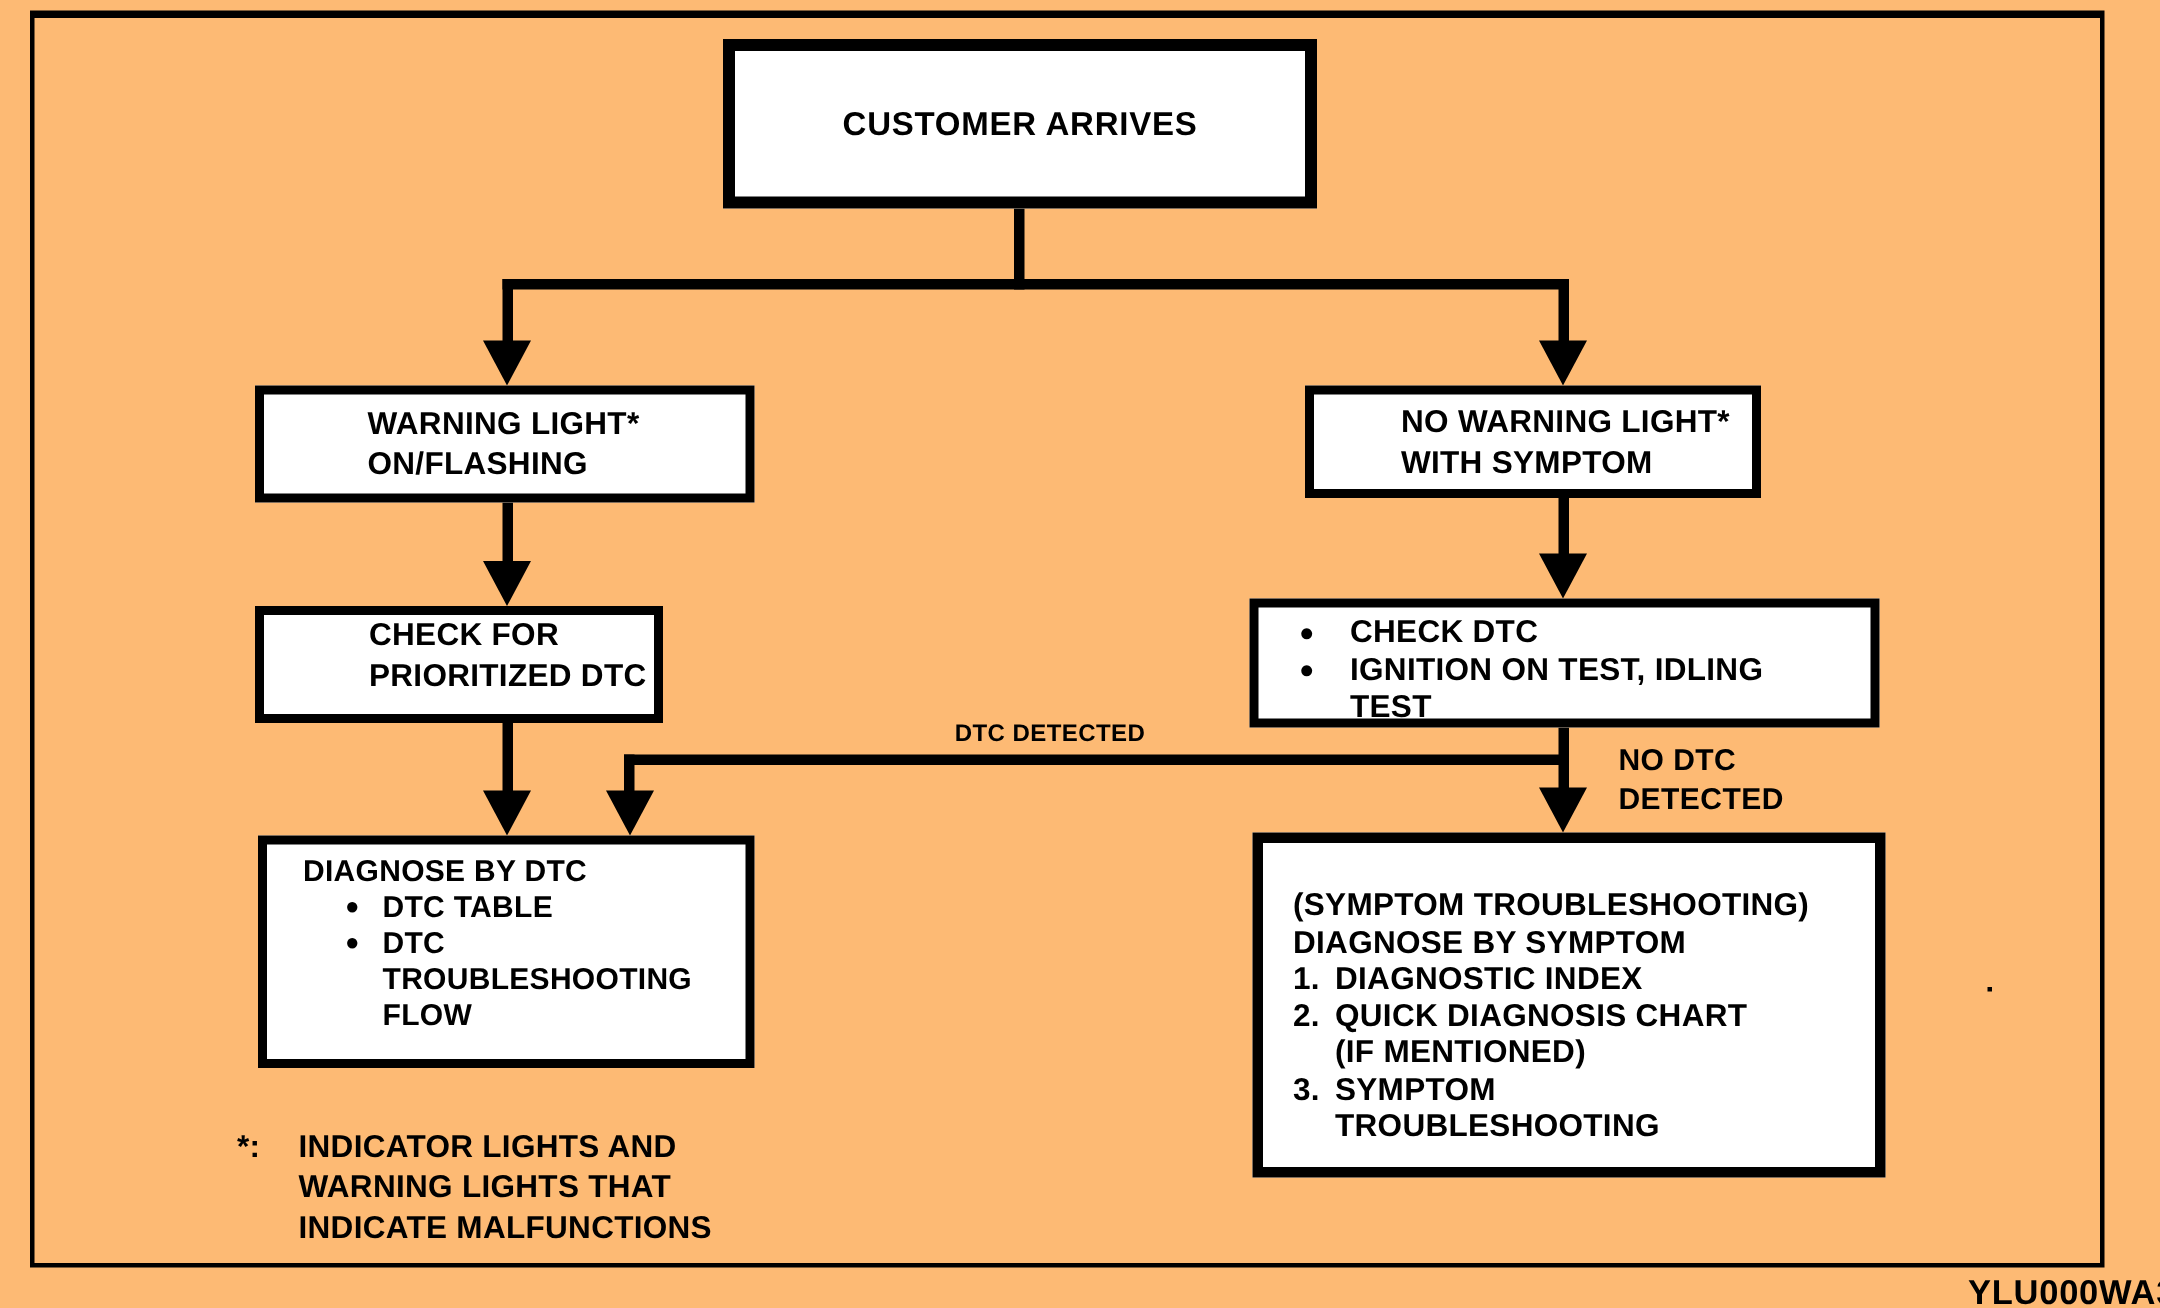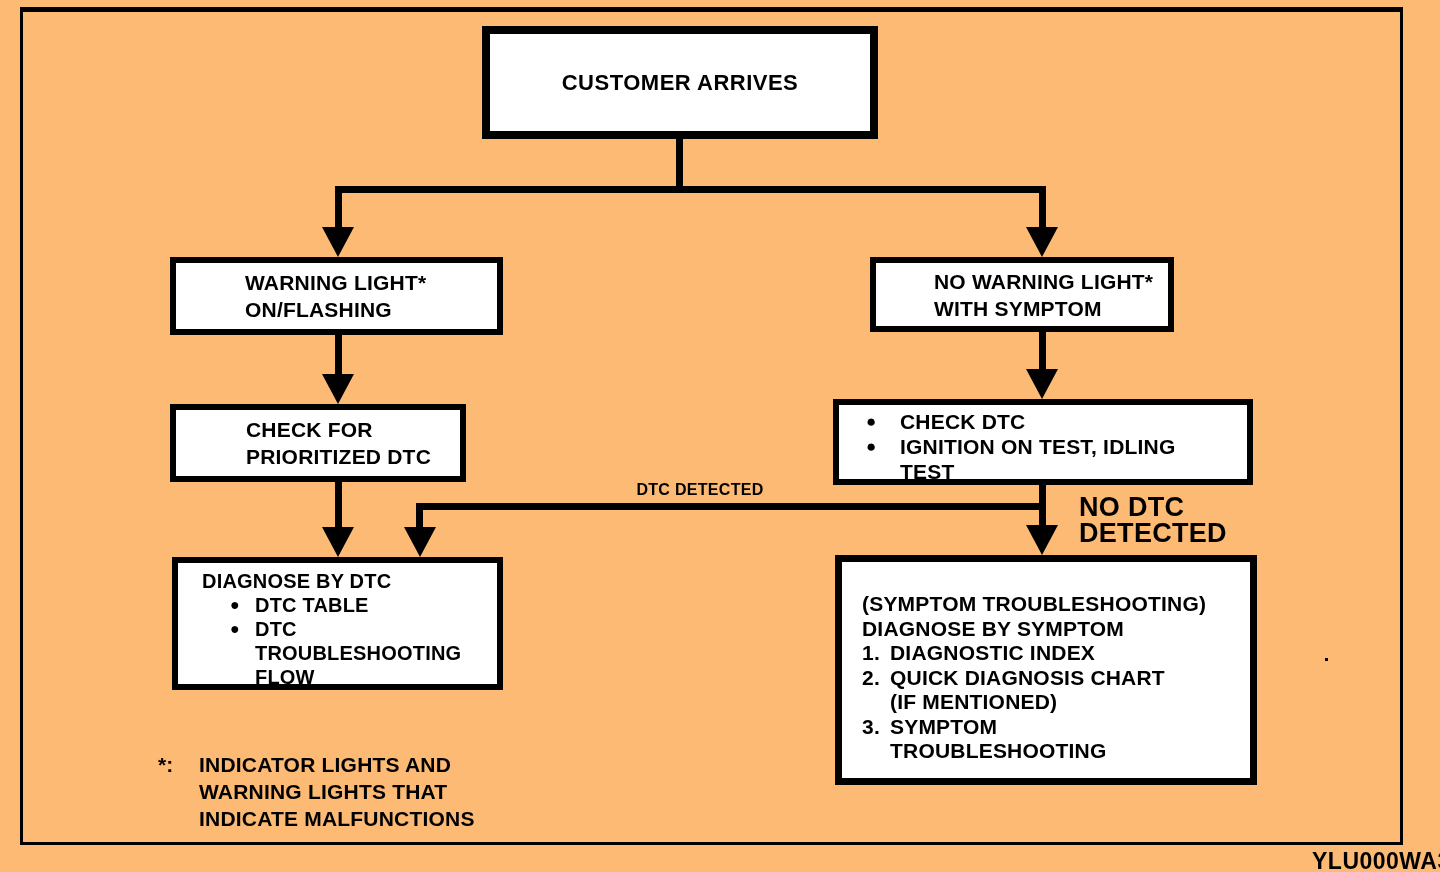--- a/index.html
+++ b/index.html
@@ -39,44 +39,44 @@
   .node-a {
     left: 482px; top: 26px; width: 396px; height: 113px;
     border-width: 8px;
     display: flex; align-items: center; justify-content: center;
     font-size: 22px; letter-spacing: 0.5px;
   }
   .node-b { left: 170px; top: 257px; width: 333px; height: 78px;
     display: flex; flex-direction: column; justify-content: center; padding-left: 69px; }
   .node-c { left: 870px; top: 257px; width: 304px; height: 75px;
     display: flex; flex-direction: column; justify-content: center; padding-left: 58px; }
-  .node-d { left: 170px; top: 404px; width: 296px; height: 78px;
-    display: flex; flex-direction: column; justify-content: center; padding-left: 70px; }
+  .node-d { left: 170px; top: 404px; width: 272px; height: 78px;
+    display: flex; flex-direction: column; padding-left: 70px; }
   .node-e { left: 833px; top: 399px; width: 420px; height: 86px; padding: 4px 0 0 27px; }
   .node-e .t { line-height: 25px; }
-  .node-f { left: 172px; top: 557px; width: 331px; height: 133px; padding: 6px 0 0 24px; }
+  .node-f { left: 172px; top: 557px; width: 331px; height: 155px; padding: 6px 0 0 24px; }
   .node-f .t { font-size: 20px; line-height: 24px; }
   .node-g { left: 835px; top: 555px; width: 422px; height: 230px;
     border-width: 7px; padding: 30px 0 0 20px; }
   .node-g .t { line-height: 24.5px; }
   .row { display: flex; }
   .bul { flex: 0 0 34px; font-size: 17px; }
   .node-f .bul { flex: 0 0 25px; font-size: 16px; }
   .node-f .brow { margin-left: 28px; }
   .node-f .cont { padding-left: 53px; }
   .node-e .cont { padding-left: 34px; }
   .num { flex: 0 0 28px; }
   .node-g .cont { padding-left: 28px; }
   .edge-label-dtc {
     position: absolute; left: 560px; top: 477px; width: 280px;
     text-align: center; font-size: 16px; line-height: 25px; letter-spacing: 0.3px;
   }
   .edge-label-nodtc {
     position: absolute; left: 1079px; top: 494px;
-    font-size: 27px; line-height: 26px; letter-spacing: 0.3px;
+    font-size: 20px; line-height: 26px; letter-spacing: 0.3px;
   }
   .footnote { position: absolute; left: 158px; top: 751px; display: flex; }
   .footnote .marker { flex: 0 0 41px; }
   .figure-code {
     position: absolute; left: 1312px; top: 848px;
     font-size: 23px; letter-spacing: 0.5px;
   }
   .speck { position: absolute; left: 1325px; top: 658px; width: 3px; height: 3px; background: #000; }
 </style>
 </head>

